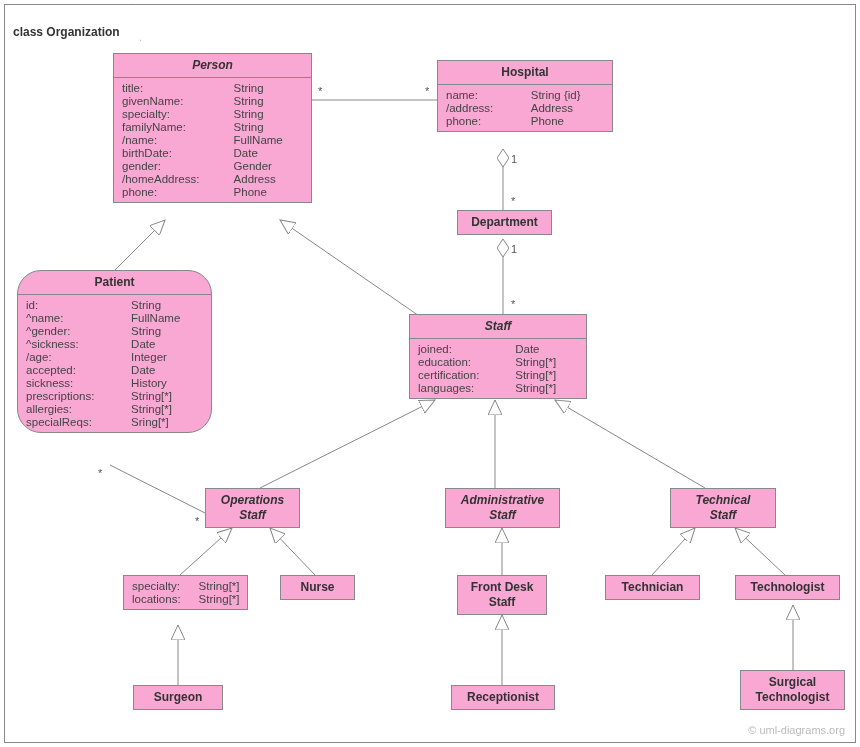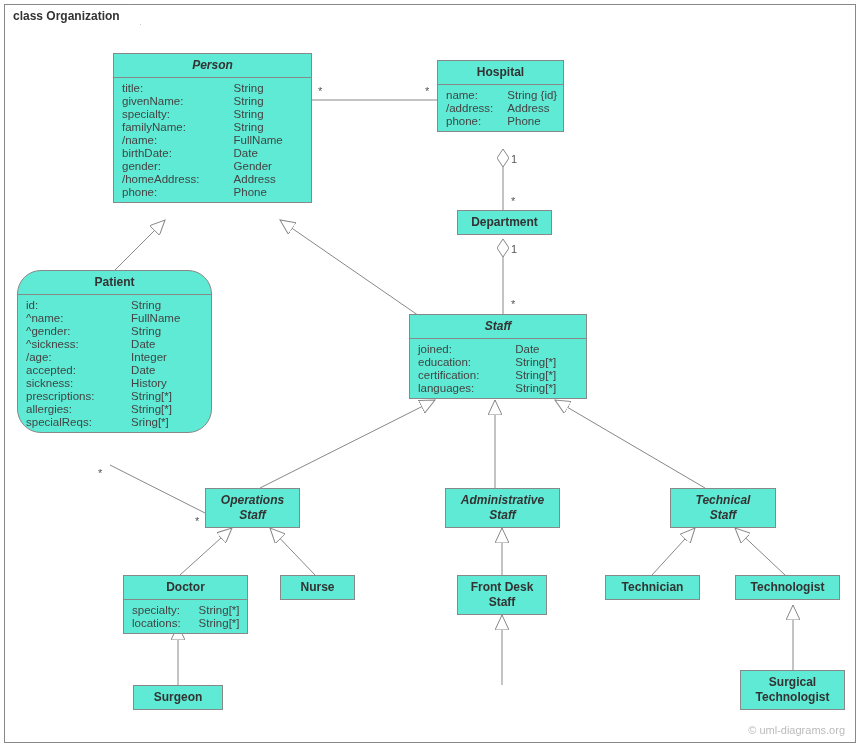--- a/index.html
+++ b/index.html
@@ -20,28 +20,28 @@
     width: 852px; height: 739px;
     border: 1px solid #888;
     box-sizing: border-box;
   }
   .frame-tab {
     position: absolute;
     left: -1px; top: -1px;
     border: 1px solid #888;
     border-bottom: none;
     background: #fff;
-    padding: 4px 20px 2px 8px;
+    padding: 20px 20px 2px 8px;
     font-weight: bold;
     font-size: 12px;
     clip-path: polygon(0 0, calc(100% - 12px) 0, 100% 100%, 0 100%);
   }
   .class-box {
     position: absolute;
-    background: #5eead4;
+    background: #f9a8d4;
     border: 1px solid #888;
     box-sizing: border-box;
   }
   .class-name {
     text-align: center;
     font-weight: bold;
     font-style: italic;
     padding: 4px 8px;
     border-bottom: 1px solid #888;
     white-space: pre-line;
@@ -143,21 +143,21 @@
         <span>Date</span>
       <span>gender:</span>
         <span>Gender</span>
       <span>/homeAddress:</span>
         <span>Address</span>
       <span>phone:</span>
         <span>Phone</span>
     </div>
   </div>
 
-  <div class="class-box" style="left:432px; top:55px; width:127px;">
+  <div class="class-box" style="left:432px; top:55px; width:176px;">
     <div class="class-name plain">Hospital</div>
     <div class="attrs">
       <span>name:</span>
         <span>String {id}</span>
       <span>/address:</span>
         <span>Address</span>
       <span>phone:</span>
         <span>Phone</span>
     </div>
   </div>
@@ -213,21 +213,20 @@
   <div class="class-box" style="left:440px; top:483px; width:115px;">
     <div class="class-name" style="border-bottom:none">Administrative
 Staff</div>
   </div>
   <div class="class-box" style="left:665px; top:483px; width:106px;">
     <div class="class-name" style="border-bottom:none">Technical
 Staff</div>
   </div>
 
   <div class="class-box" style="left:118px; top:570px; width:125px;">
-    <div class="class-name plain">Doctor</div>
     <div class="attrs" style="column-gap:18px">
       <span>specialty:</span>
         <span>String[*]</span>
       <span>locations:</span>
         <span>String[*]</span>
     </div>
   </div>
   <div class="class-box" style="left:275px; top:570px; width:75px;">
     <div class="class-name plain" style="border-bottom:none">Nurse</div>
   </div>
@@ -237,20 +236,23 @@
   </div>
   <div class="class-box" style="left:600px; top:570px; width:95px;">
     <div class="class-name plain" style="border-bottom:none">Technician</div>
   </div>
   <div class="class-box" style="left:730px; top:570px; width:105px;">
     <div class="class-name plain" style="border-bottom:none">Technologist</div>
   </div>
 
   <div class="class-box" style="left:128px; top:680px; width:90px;">
     <div class="class-name plain" style="border-bottom:none">Surgeon</div>
+  </div>
+  <div class="class-box" style="left:446px; top:680px; width:104px;">
+    <div class="class-name plain" style="border-bottom:none">Receptionist</div>
   </div>
   <div class="class-box" style="left:735px; top:665px; width:105px;">
     <div class="class-name plain" style="border-bottom:none">Surgical
 Technologist</div>
   </div>
 
   <div class="mult" style="left:313px; top:80px;">*</div>
   <div class="mult" style="left:420px; top:80px;">*</div>
   <div class="mult" style="left:506px; top:148px;">1</div>
   <div class="mult" style="left:506px; top:190px;">*</div>

